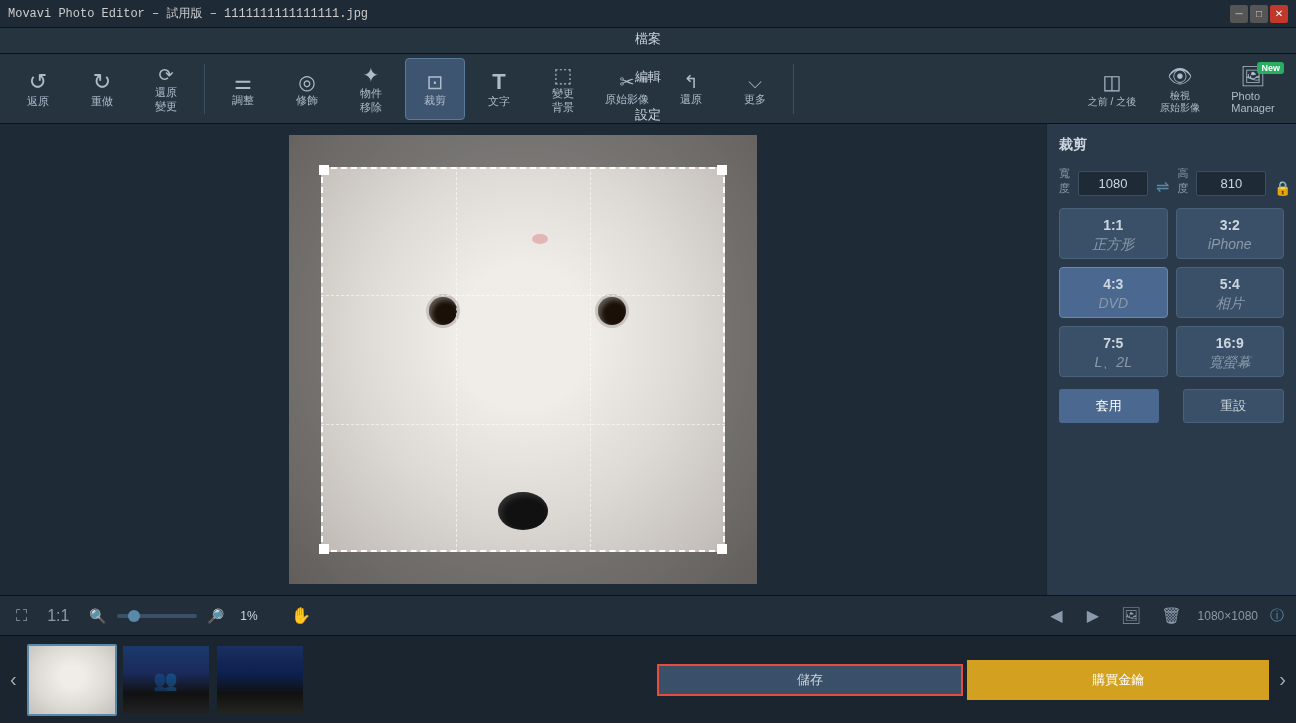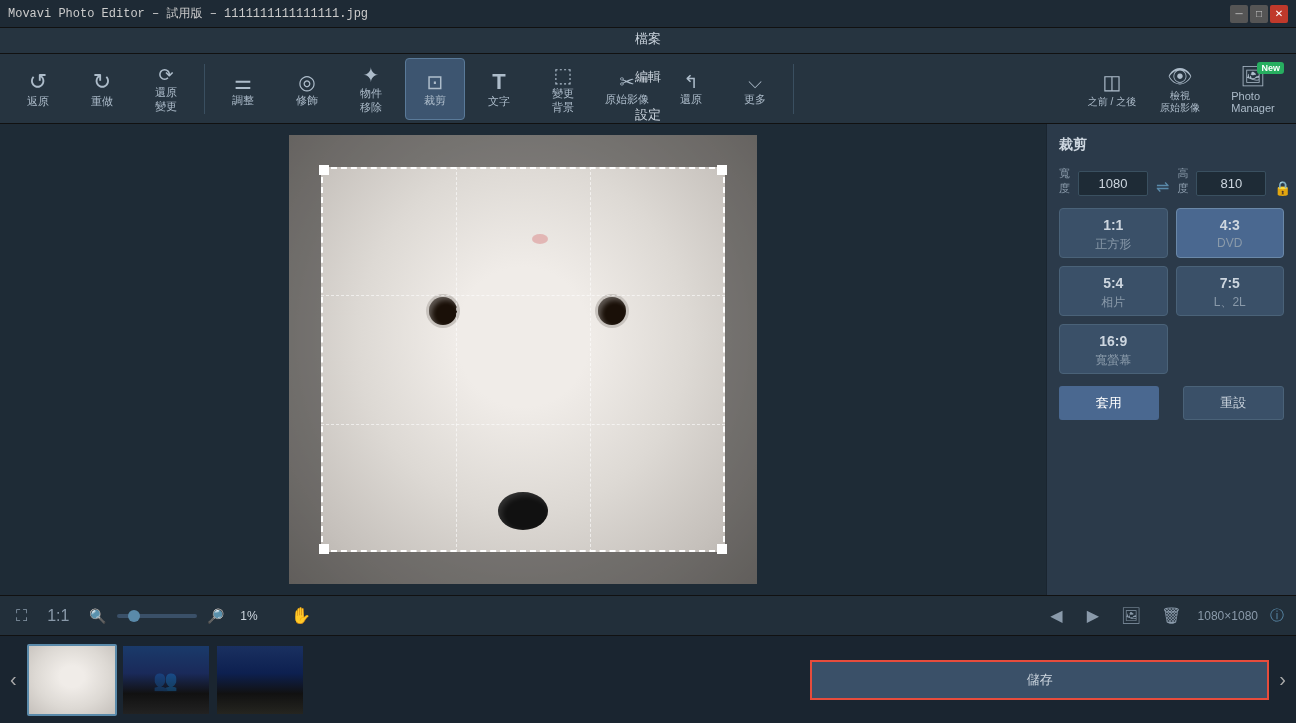--- a/index.html
+++ b/index.html
@@ -369,22 +369,23 @@
       cursor: pointer;
       gap: 3px;
     }
     .ratio-btn.active { background: #4a6890; border-color: #6a88a8; }
     .ratio-btn .ratio-val {
       font-size: 14px;
       font-weight: bold;
       color: #cdd6df;
     }
     .ratio-btn .ratio-name {
-      font-size: 12px;
+      font-size: 14px;
       color: #8a9aaa;
+      font-style: italic;
     }
 
     
     .action-row {
       display: flex;
       gap: 24px;
     }
     .apply-btn {
       flex: 1;
       background: #4a6890;
@@ -665,20 +666,24 @@
       <span class="link-icon">⇌</span>
       <span class="dim-label">高度</span>
       <input class="dim-input" type="text" value="810" style="">
       <span class="lock-icon">🔒</span>
     </div>
 
     <div class="ratio-grid">
       <div class="ratio-btn">
         <span class="ratio-val">1:1</span>
         <span class="ratio-name">正方形</span>
+      </div>
+      <div class="ratio-btn">
+        <span class="ratio-val">3:2</span>
+        <span class="ratio-name">iPhone</span>
       </div>
       <div class="ratio-btn active">
         <span class="ratio-val">4:3</span>
         <span class="ratio-name">DVD</span>
       </div>
       <div class="ratio-btn">
         <span class="ratio-val">5:4</span>
         <span class="ratio-name">相片</span>
       </div>
       <div class="ratio-btn">
@@ -727,16 +732,17 @@
     <div class="filmstrip-item-inner thumb2">
       <div style="position:absolute; top:0; left:0; right:0; bottom:0; display:flex; align-items:center; justify-content:center; color:#fff; font-size:20px; opacity:0.3;">👥</div>
     </div>
   </div>
   <div class="filmstrip-item">
     <div class="filmstrip-item-inner thumb3"></div>
   </div>
 
   <div style="flex:1;"></div>
 
-  <button class="save-btn" style="width:100px; height:40px;margin-left:42px;">儲存</button>
+  <button class="save-btn" style="width:100px; height:32px;margin-left:42px;">儲存</button>
+  <button class="buy-btn" style="width:120px; height:40px;">購買金鑰</button>
 
   <span class="filmstrip-nav">›</span>
 </div>
 
 </body></html>

